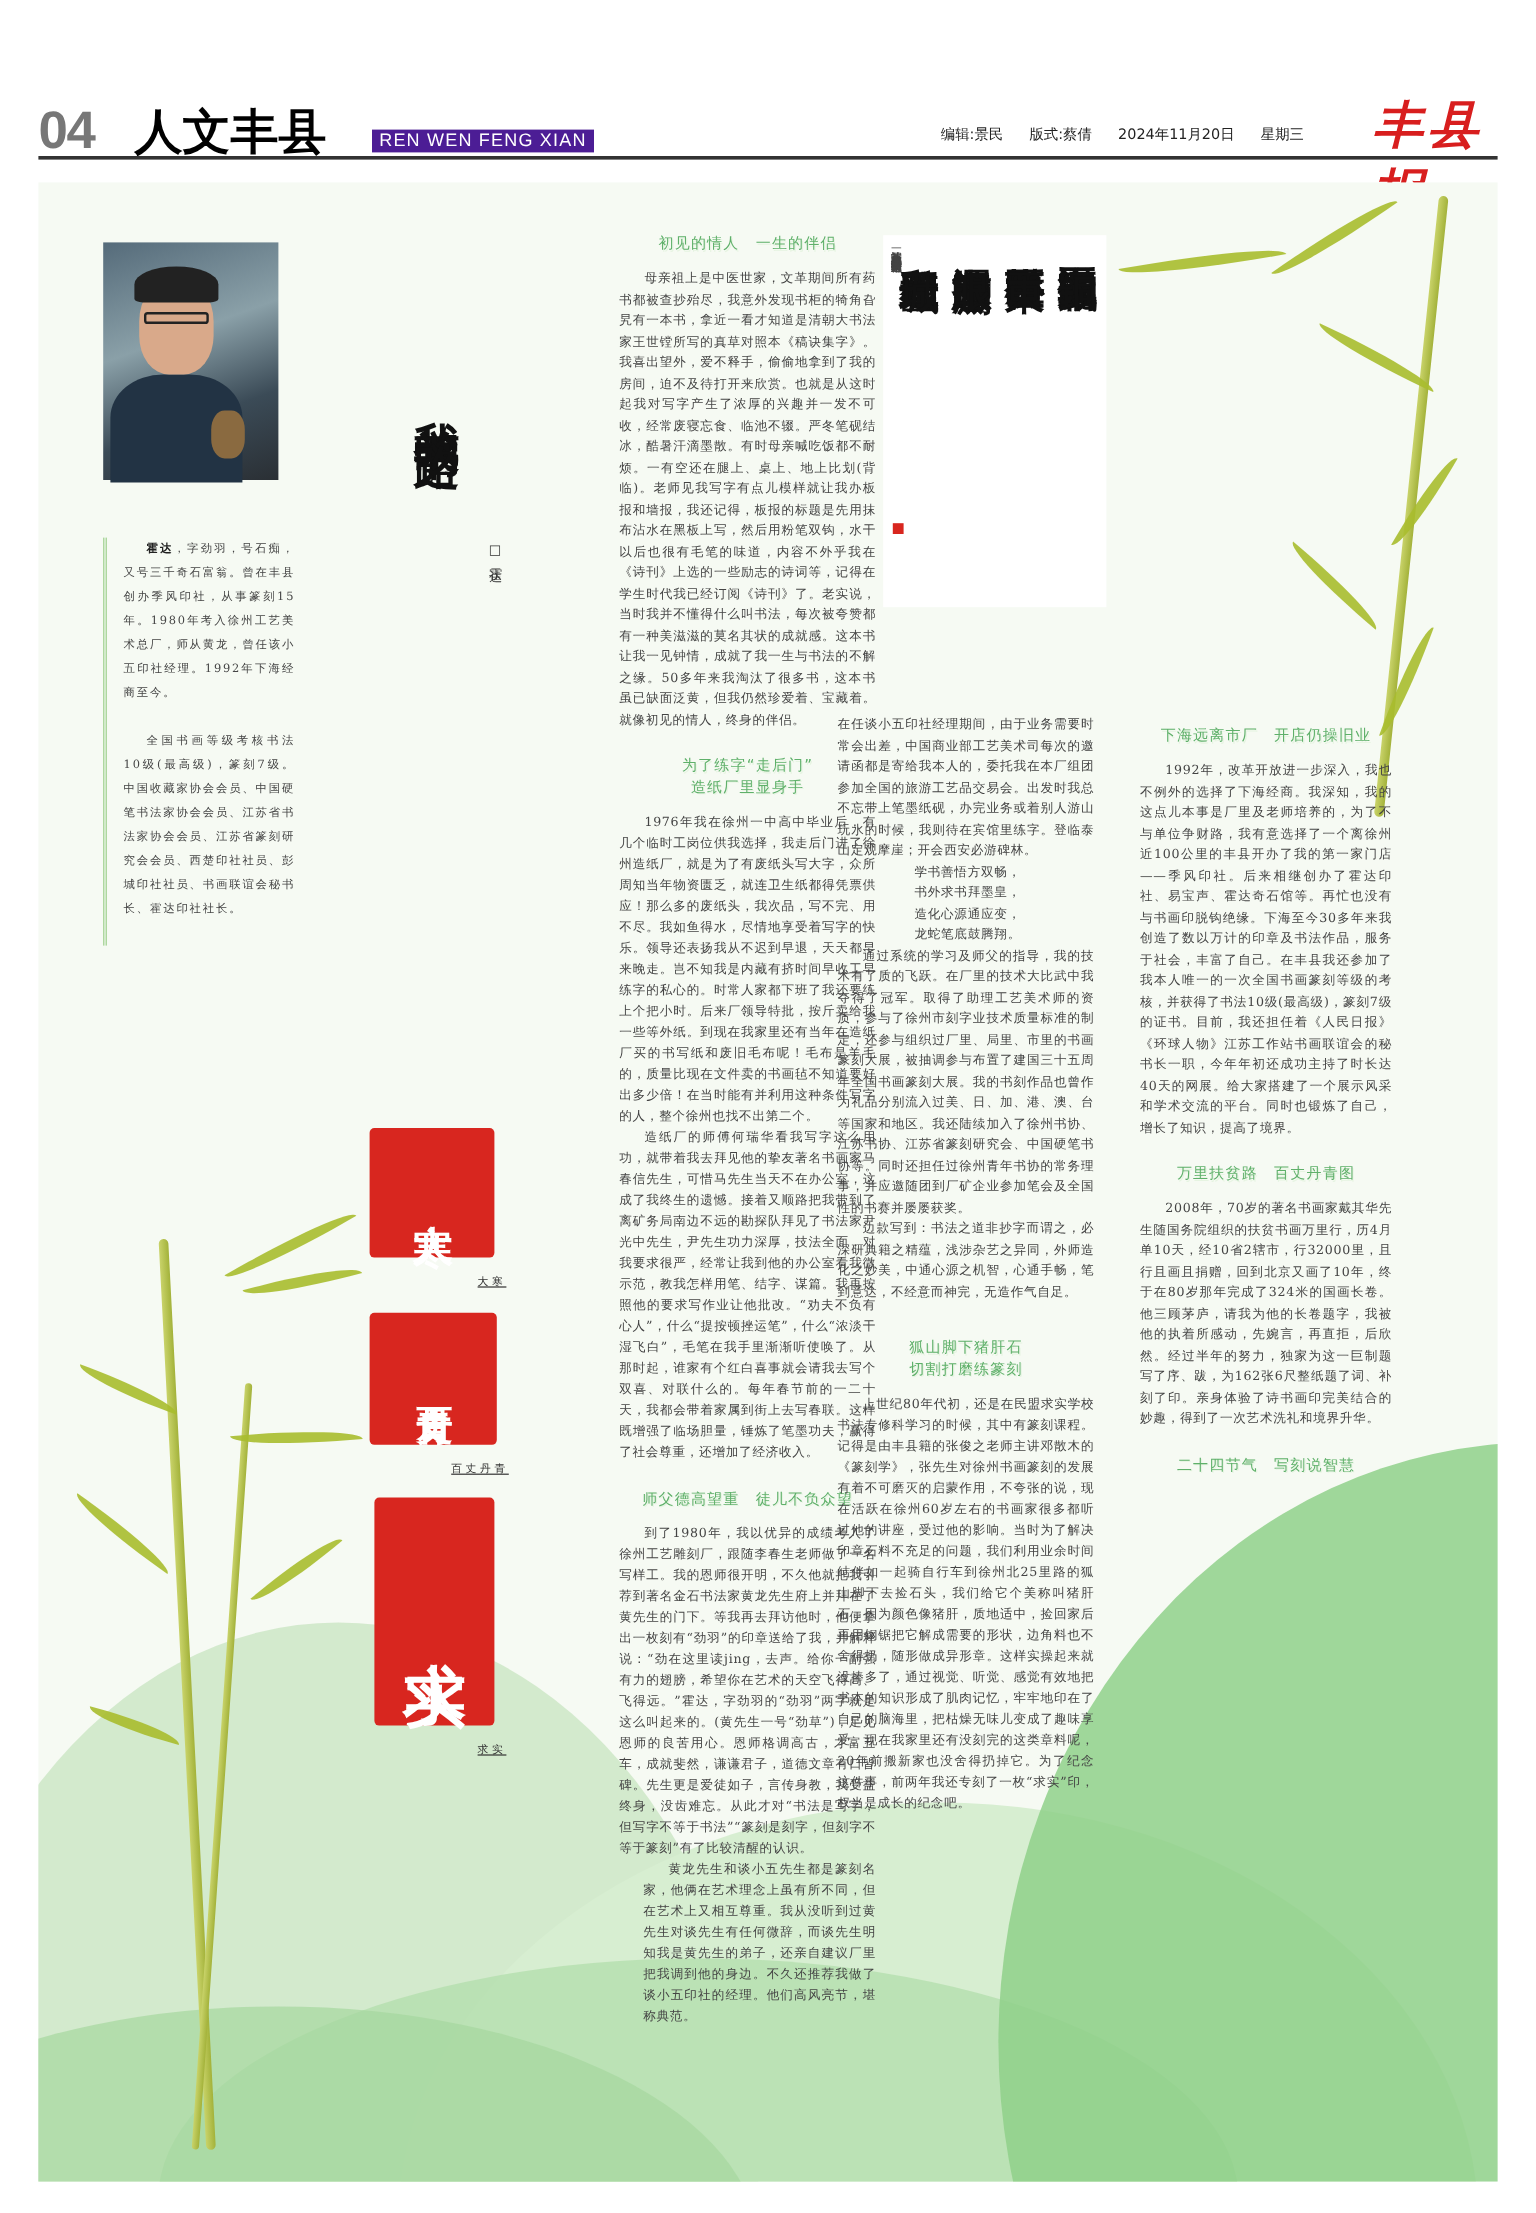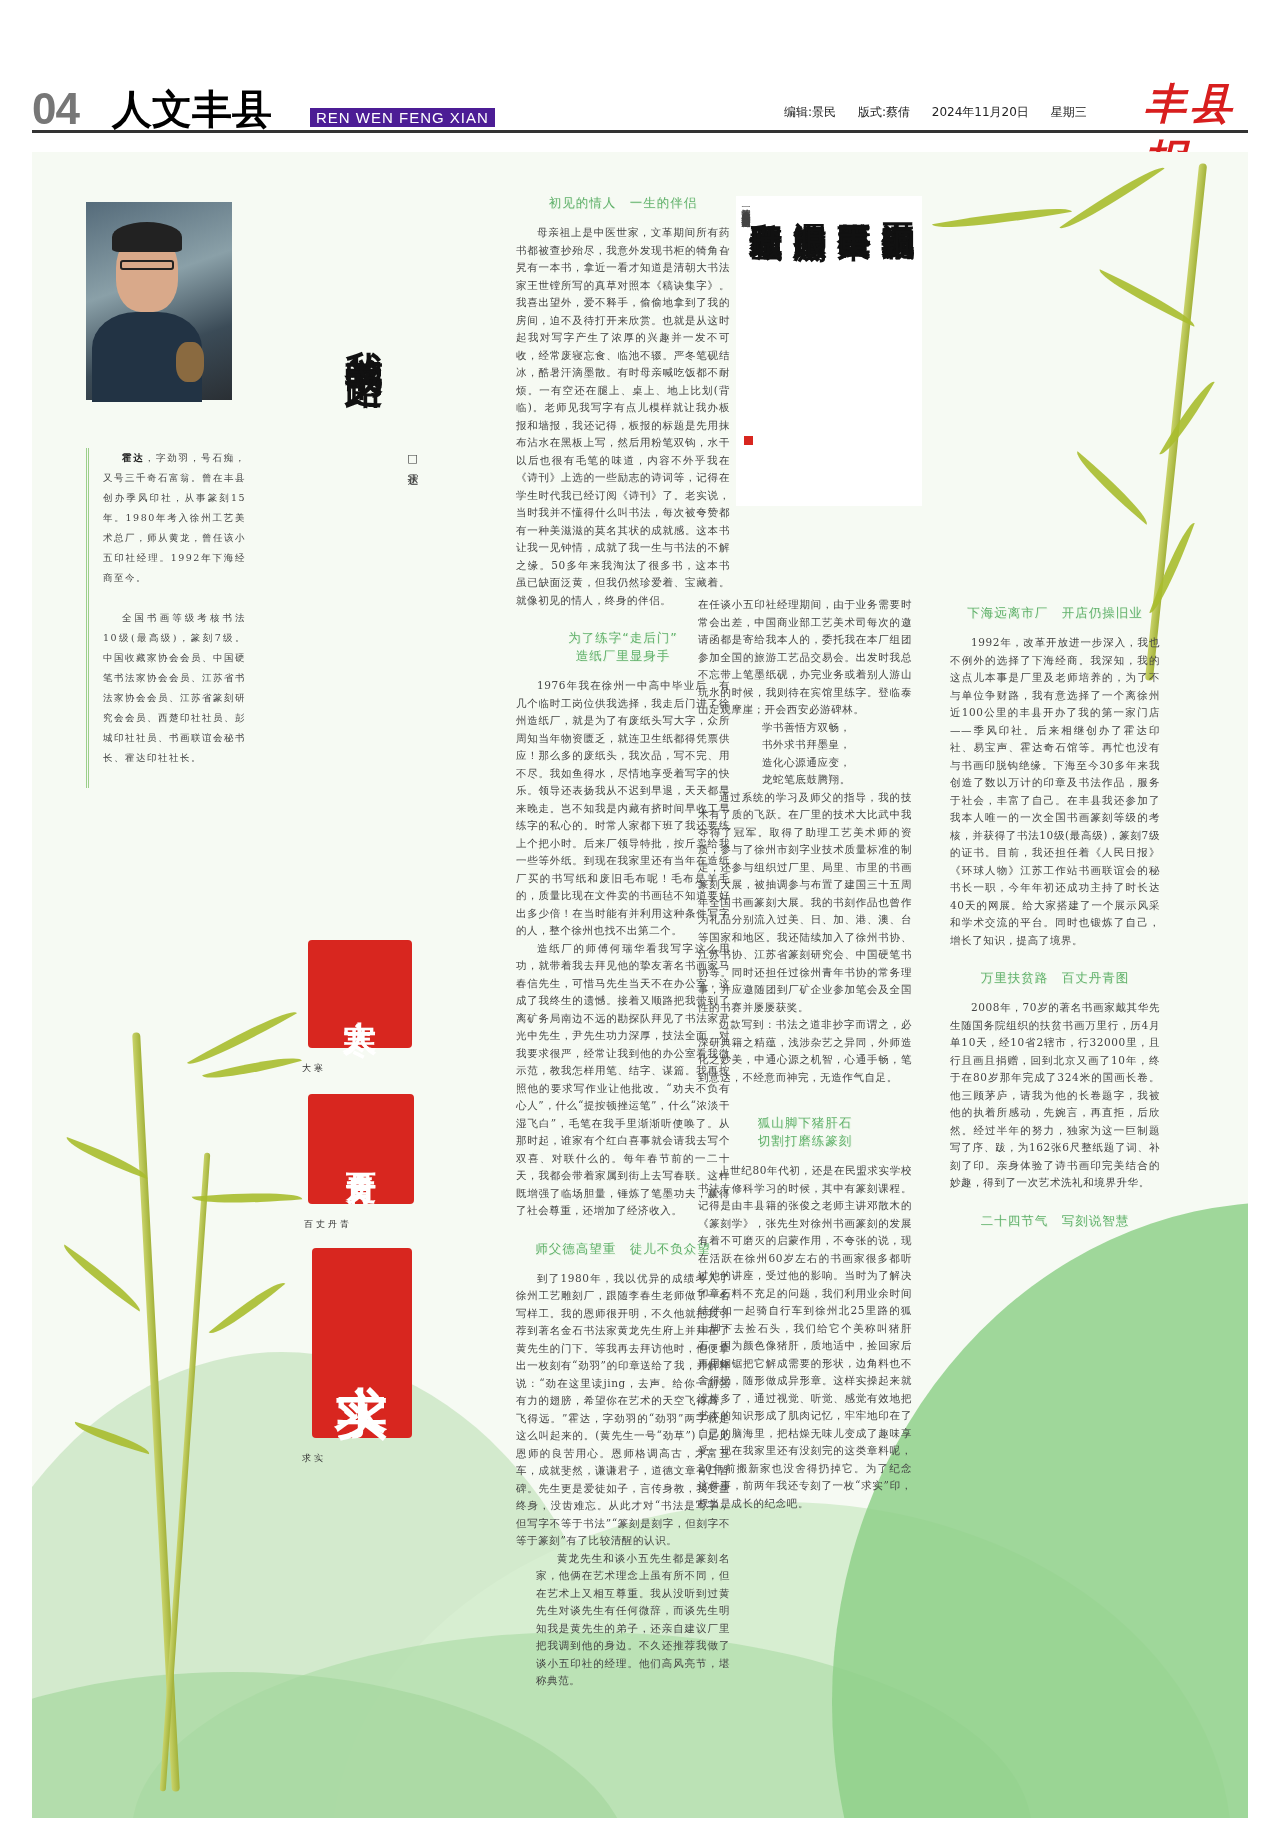--- a/index.html
+++ b/index.html
@@ -41,21 +41,21 @@
 
   .bio { position: absolute; left: 54px; top: 296px; width: 160px; border-left: 3px double #9ccf8a; padding-left: 14px; font-size: 9.5px; line-height: 20px; color: #444; letter-spacing: 1.5px; }
   .bio p { margin-bottom: 20px; text-indent: 2em; text-align: justify; }
   .bio b { color: #222; }
 
   .title-vertical { position: absolute; left: 306px; top: 168px; writing-mode: vertical-rl; font-family: "DejaVu Serif", serif; font-weight: bold; font-size: 38px; color: #111; letter-spacing: 4px; }
   .byline { position: absolute; left: 372px; top: 300px; writing-mode: vertical-rl; font-family: "DejaVu Sans", sans-serif; font-size: 11px; color: #333; }
 
   
   .seal { position: absolute; background: #d8261f; border-radius: 4px; color: #fff; font-family: "DejaVu Serif", serif; font-weight: bold; display: flex; align-items: center; justify-content: center; text-align: center; }
-  .seal-cap { position: absolute; font-size: 9px; color: #333; letter-spacing: 3px; text-align: left; width: 120px; }
+  .seal-cap { position: absolute; font-size: 9px; color: #333; letter-spacing: 3px; text-align: right; width: 120px; text-decoration: underline; }
 
   
   .col { position: absolute; font-size: 10.5px; line-height: 17.5px; color: #444; letter-spacing: .6px; text-align: justify; }
   .col p { text-indent: 2em; }
   .col .poem { text-indent: 0; padding-left: 64px; }
   .subhead { text-align: center; color: #5fb06a; font-family: "DejaVu Sans", sans-serif; font-size: 12.5px; line-height: 18px; letter-spacing: 1px; margin: 10px 0 12px; text-shadow: 1px 1px 0 #e6f4e1; }
 
   .c1 { left: 436px; top: 32px; width: 214px; margin-left: 48px; }
   .c2 { left: 666px; top: 444px; width: 214px; }
   .c3 { left: 918px; top: 442px; width: 210px; }

